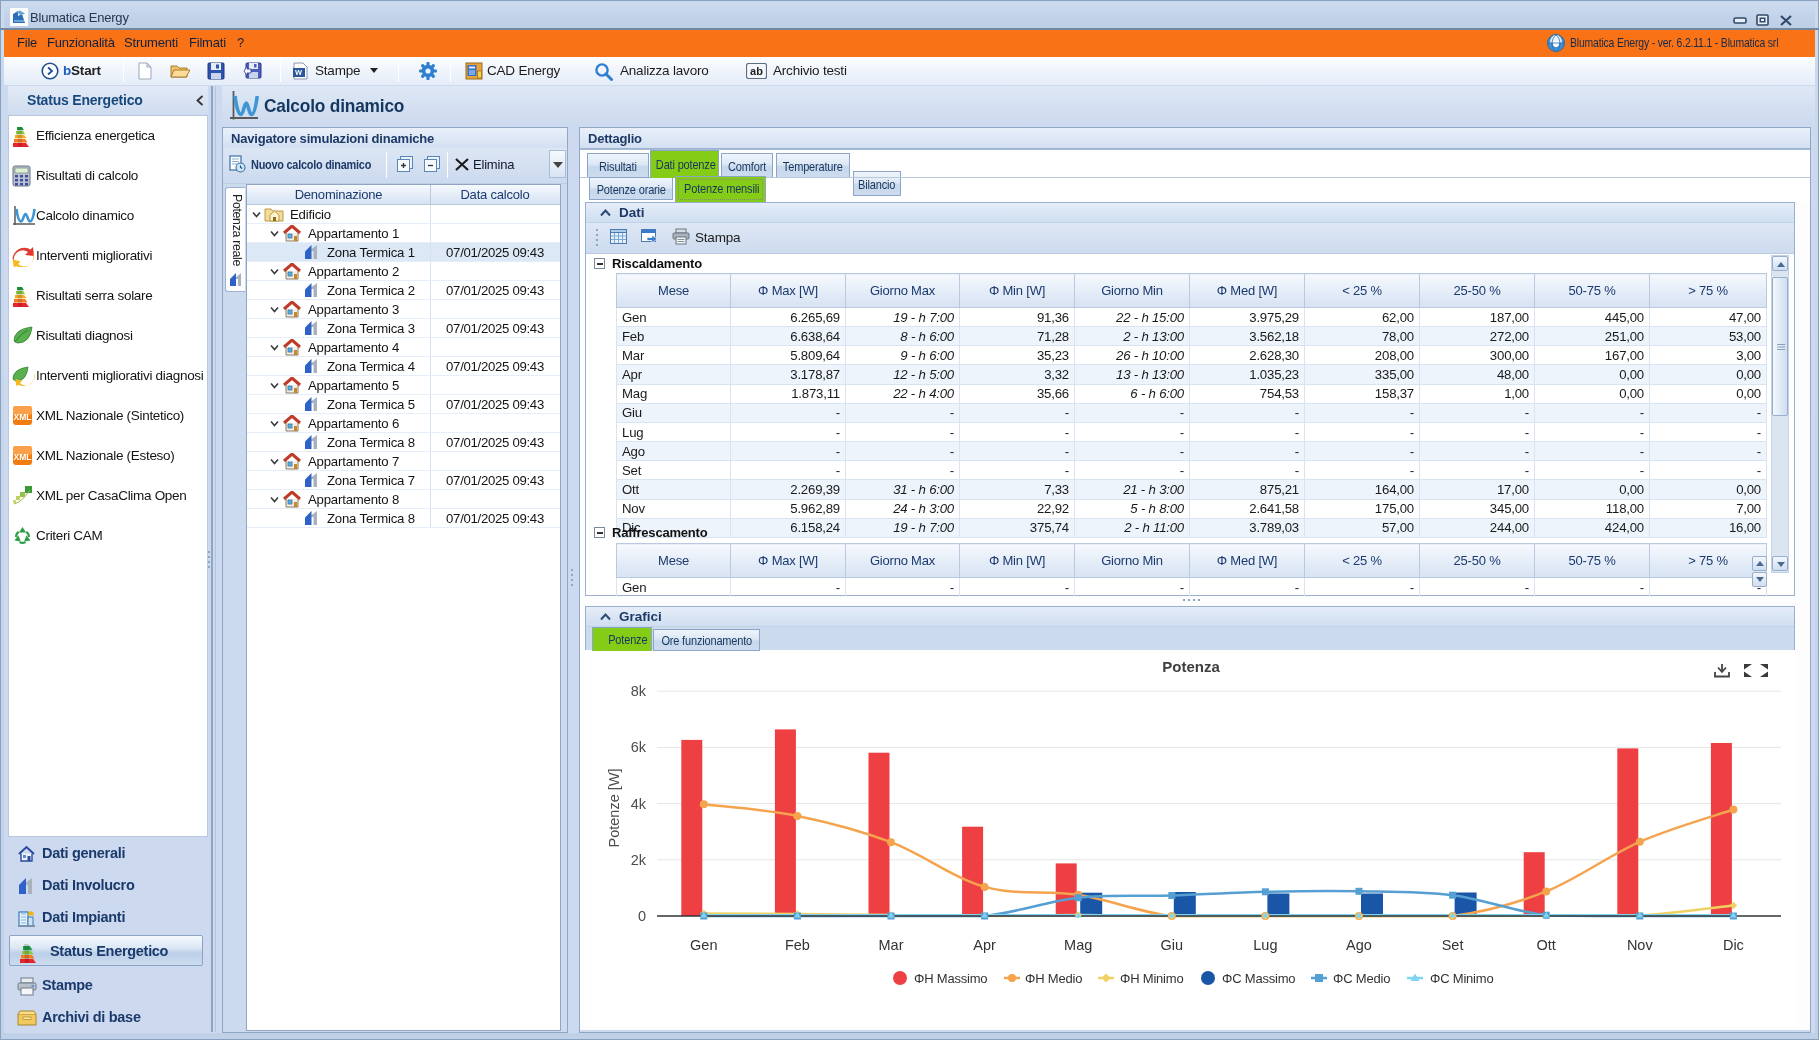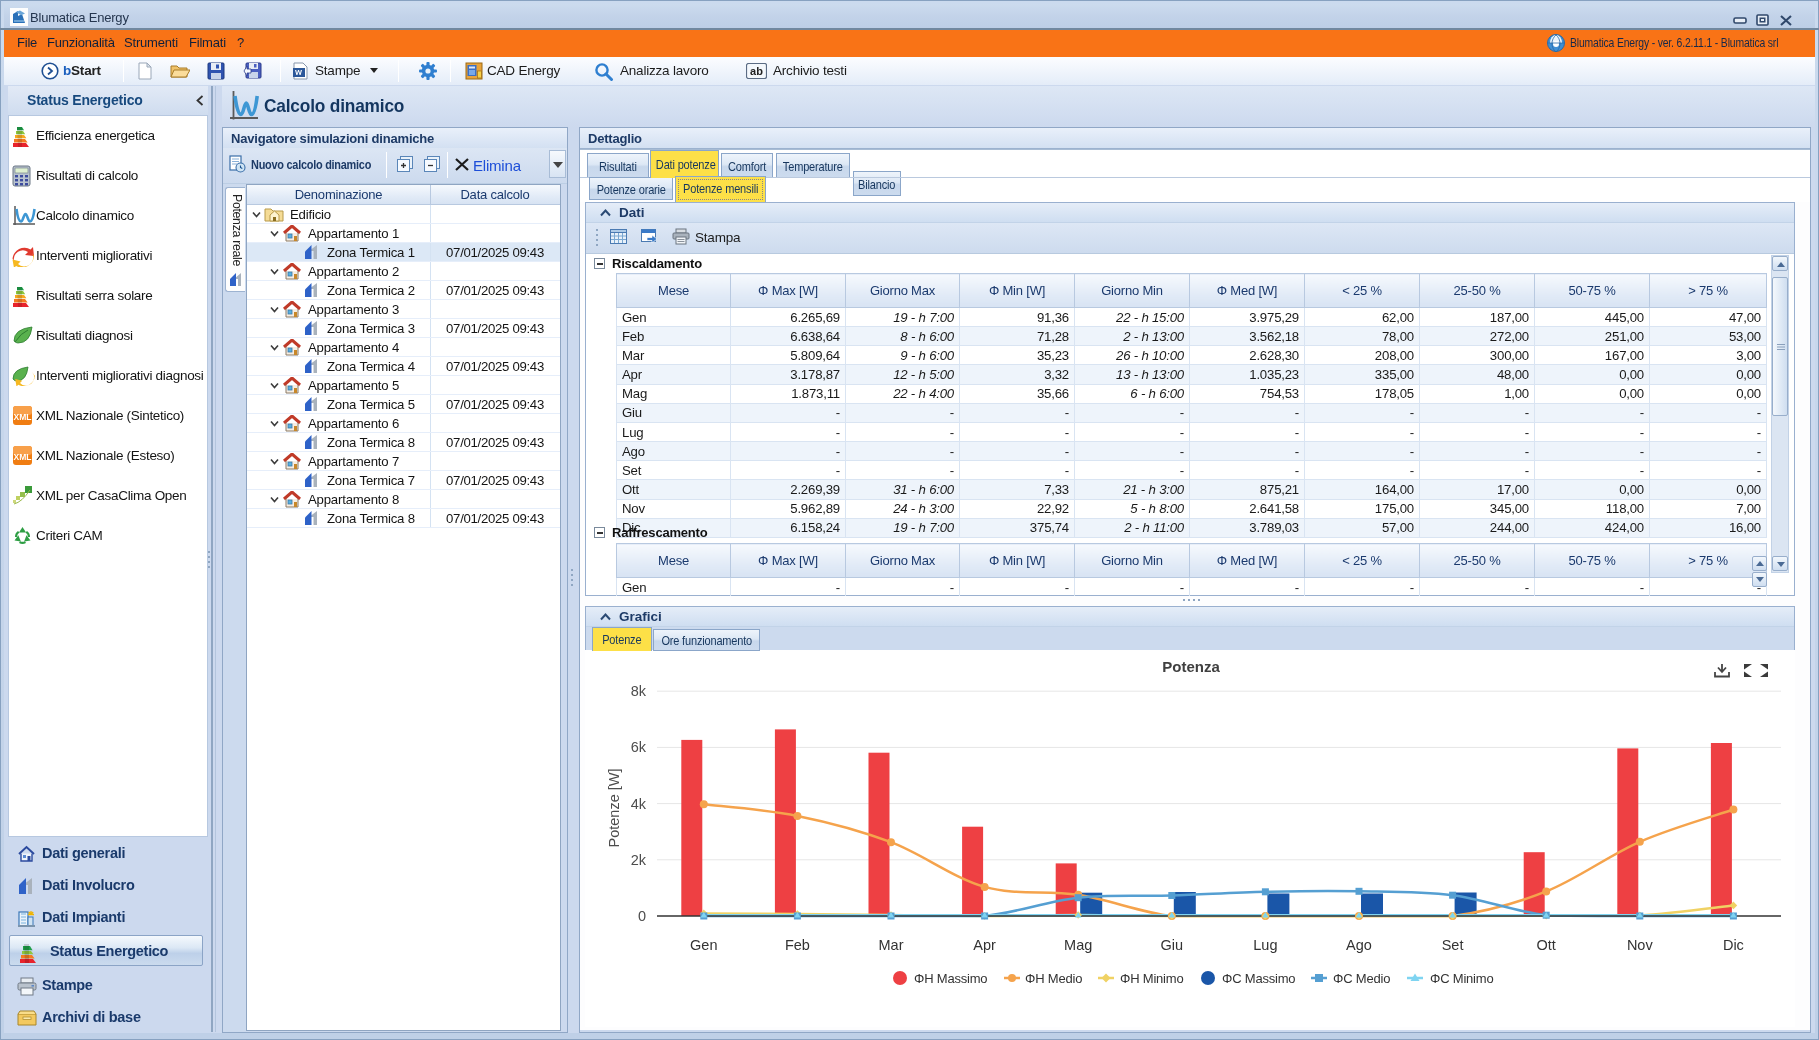--- a/index.html
+++ b/index.html
@@ -33,21 +33,21 @@
 
 .panel{position:absolute;border:1px solid #90a7c6;background:#ccd9ee;}
 .ptitle{position:absolute;left:0;top:0;right:0;height:21px;
  background:linear-gradient(180deg,#e9f0fa 0%,#d3e0f2 100%);border-bottom:1px solid #9cb2cf;}
 .ptitle span{position:absolute;left:8px;top:3px;font-size:13px;letter-spacing:-0.2px;font-weight:bold;color:#1d3a66;white-space:nowrap;}
 
 .tab .tl{display:inline-block;transform:scaleX(0.86);transform-origin:50% 50%;}
 .tab{position:absolute;font-size:12.8px;letter-spacing:-0.2px;color:#17375e;text-align:center;white-space:nowrap;
  background:linear-gradient(180deg,#eef4fb 0%,#dde8f5 45%,#c8d8ec 55%,#ccdbee 100%);
  border:1px solid #8ba6c9;}
-.tab-act{background:#fde047;border-bottom:none;z-index:3;}
+.tab-act{background:#84cc16;border-bottom:none;z-index:3;text-align:right;}
 
 .boxsec{position:absolute;border:1px solid #9ab0cf;background:#fff;}
 .boxhead{position:absolute;left:0;top:0;right:0;height:20px;
  background:linear-gradient(180deg,#e5edf8,#cfdef1);border-bottom:1px solid #c2d3e8;}
 .boxhead .cap{position:absolute;left:33px;top:2px;font-size:13.5px;font-weight:bold;color:#1d3a66;}
 
 table.dt{border-collapse:collapse;table-layout:fixed;}
 table.dt th{background:linear-gradient(180deg,#f6f9fd 0%,#e2ebf7 60%,#d7e3f3 100%);
  border:1px solid #b8c9e0;font-size:13px;letter-spacing:-0.2px;font-weight:normal;color:#1b3a6e;padding:9px;white-space:nowrap;}
 table.dt td{border:1px solid #d9e4f2;font-size:13.2px;letter-spacing:-0.2px;color:#1a1a1a;padding:0 5px;white-space:nowrap;overflow:hidden;}
@@ -389,21 +389,21 @@
 </svg>
 <svg class="abs" style="left:424px;top:156px" width="16" height="16" viewBox="0 0 16 16">
  <rect x="3.5" y="0.5" width="12" height="12" fill="#eaf2fa" stroke="#5a86b8"></rect>
  <rect x="0.5" y="3.5" width="12" height="12" fill="#f6faff" stroke="#5a86b8"></rect>
  <path d="M4 9.5 h5" stroke="#333" stroke-width="1.3"></path>
 </svg>
 <div class="sep" style="left:447px;top:152px;height:26px"></div>
 <svg class="abs" style="left:455px;top:158px" width="14" height="13" viewBox="0 0 14 13">
  <path d="M1 1 L13 12 M13 1 L1 12" stroke="#1c1c1c" stroke-width="2.2"></path>
 </svg>
-<span class="abs" style="left:473px;top:157px;font-size:15px;letter-spacing:-0.2px;color:#1d4ed8">Elimina</span>
+<span class="abs" style="left:473px;top:157px;font-size:13px;letter-spacing:-0.2px;color:#0f172a">Elimina</span>
 <div class="abs" style="left:549px;top:150px;width:17px;height:28px;background:linear-gradient(180deg,#f6f9fd,#d8e4f3);border:1px solid #a8bcd6">
  <span style="position:absolute;left:3px;top:11px;width:0;height:0;border-left:5px solid transparent;border-right:5px solid transparent;border-top:6px solid #444"></span>
   </div>
 
 <div class="abs" style="left:223px;top:184px;width:23px;height:848px;background:#ccdaee"></div>
 <div class="abs" style="left:225px;top:187px;width:20px;height:105px;background:#fdfdfd;border:1px solid #9db3d1;border-right:none;border-radius:3px 0 0 3px">
 <span style="position:absolute;left:4px;top:6px;font-size:12.3px;letter-spacing:-0.3px;color:#222;writing-mode:vertical-rl;white-space:nowrap">Potenza reale</span>
 <svg style="position:absolute;left:3px;top:84px" width="14" height="15" viewBox="0 0 14 15">
       <path d="M8 1 v13 h-3 v-7 l-4 0 z" fill="#a9b2bc" transform="translate(4 0)"></path>
       <path d="M1 7 L7 1 L7 14 H1z" fill="#2e62c8"></path>
@@ -730,21 +730,21 @@
         <td class="num">0,00</td>
         <td class="num">0,00</td>
       </tr>
       <tr style="height:19.17px">
         <td>Mag</td>
         <td class="num">1.873,11</td>
         <td class="gio">22 - h 4:00</td>
         <td class="num">35,66</td>
         <td class="gio">6 - h 6:00</td>
         <td class="num">754,53</td>
-        <td class="num">178,05</td>
+        <td class="num">158,37</td>
         <td class="num">1,00</td>
         <td class="num">0,00</td>
         <td class="num">0,00</td>
       </tr>
       <tr class="alt" style="height:19.17px">
         <td>Giu</td>
         <td class="num">-</td>
         <td class="num">-</td>
         <td class="num">-</td>
         <td class="num">-</td>

